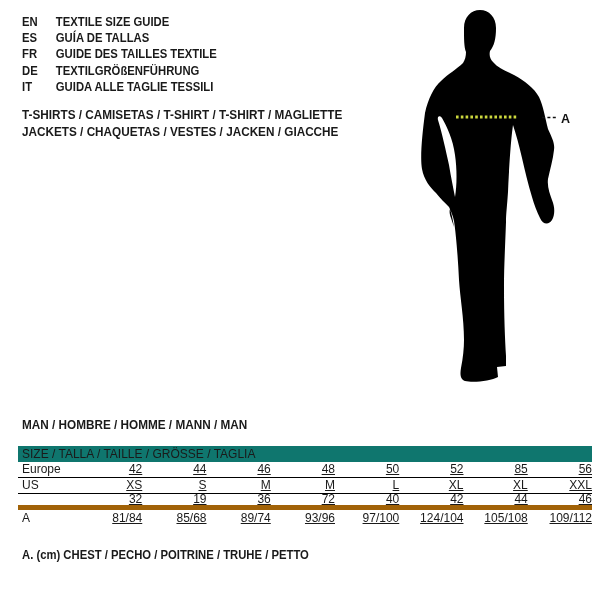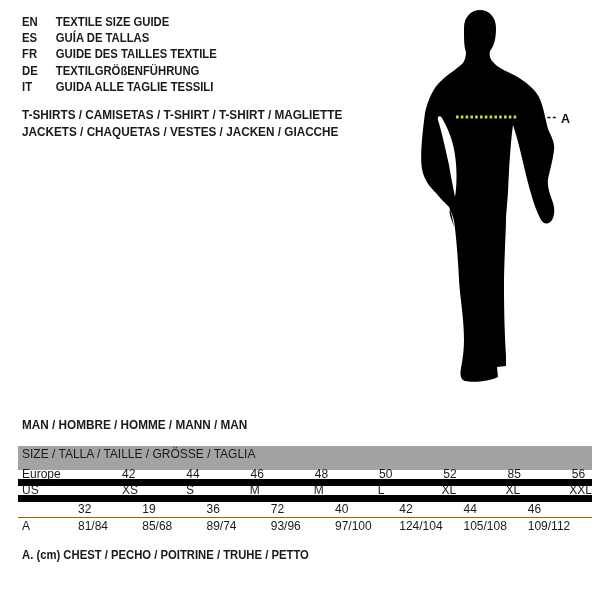--- a/index.html
+++ b/index.html
@@ -57,36 +57,36 @@
 
   
   .size-table {
     position: absolute;
     left: 18px;
     top: 446px;
     width: 574px;
     font-size: 12px;
   }
   .t-header {
-    height: 24px;
+    height: 16px;
     line-height: 16px;
-    background: #a3a3a3;
+    background: #0f766e;
     padding-left: 4px;
     font-weight: 400;
   }
   .t-row {
     display: flex;
     align-items: center;
     height: 16px;
     line-height: 15px;
   }
-  .t-row.sep-light { border-bottom: 7px solid #000000; gap: 44px; }
-  .t-row.sep-dark  { border-bottom: 1px solid #a16207; }
+  .t-row.sep-light { border-bottom: 1px solid #000000; }
+  .t-row.sep-dark  { border-bottom: 5px solid #a16207; }
   .t-label { flex: 0 0 60px; padding-left: 4px; }
-  .t-cell  { flex: 1 1 0; text-align: left; }
+  .t-cell  { flex: 1 1 0; text-align: right; text-decoration: underline; }
 
   
   .footnote {
     position: absolute;
     left: 22px;
     top: 548px;
     font-size: 12px;
     font-weight: 700;
   }
 </style>

